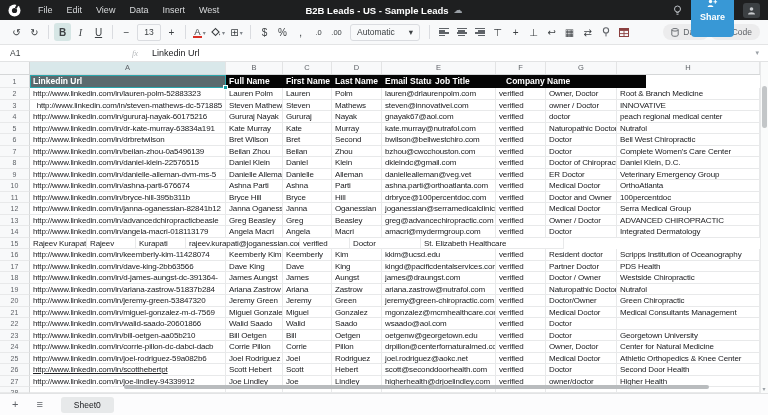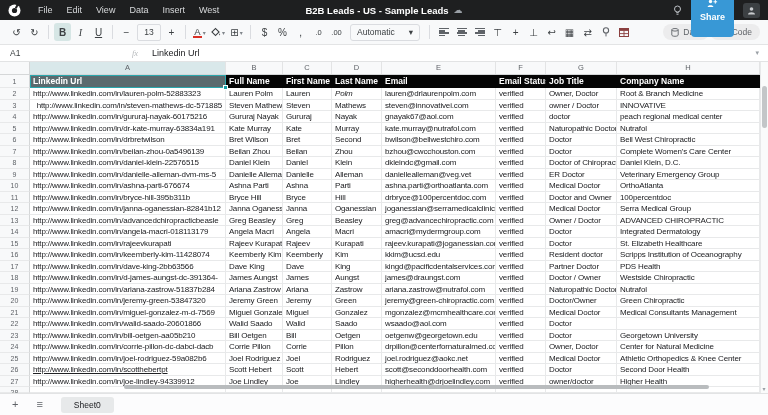--- a/index.html
+++ b/index.html
@@ -243,32 +243,31 @@
           <div class="colletter" style="width: 50px;">F</div>
           <div class="colletter" style="width: 71px;">G</div>
           <div class="colletter" style="width: 143px;">H</div>
         </div>
       <div class="row hdr" id="header-row">
           <div class="rownum" style="width: 30px;">1</div>
           <div class="hcell selected" style="width: 196px;">Linkedin Url<div class="handle"></div></div>
           <div class="hcell" style="width: 57px;">Full Name</div>
           <div class="hcell" style="width: 49px;">First Name</div>
           <div class="hcell" style="width: 50px;">Last Name</div>
-          <div class="hcell" style="width: 114px;">Email</div>
           <div class="hcell" style="width: 50px;">Email Status</div>
           <div class="hcell" style="width: 71px;">Job Title</div>
           <div class="hcell" style="width: 143px;">Company Name</div>
         </div>
       <div id="grid-rows">
           <div class="row">
             <div class="rownum" style="width: 30px;">2</div>
             <div class="dcell" style="width: 196px;">http://www.linkedin.com/in/lauren-polm-52883323</div>
             <div class="dcell" style="width: 57px;">Lauren Polm</div>
             <div class="dcell" style="width: 49px;">Lauren</div>
-            <div class="dcell" style="width: 50px; font-style: italic;">Polm</div>
+            <div class="dcell" style="width: 50px;">Polm</div>
             <div class="dcell" style="width: 114px;">lauren@drlaurenpolm.com</div>
             <div class="dcell" style="width: 50px;">verified</div>
             <div class="dcell" style="width: 71px;">Owner, Doctor</div>
             <div class="dcell" style="width: 143px;">Root &amp; Branch Medicine</div>
           </div>
           <div class="row">
             <div class="rownum" style="width: 30px;">3</div>
             <div class="dcell" style="width: 196px; text-align: right;">http://www.linkedin.com/in/steven-mathews-dc-571885</div>
             <div class="dcell" style="width: 57px;">Steven Mathews</div>
             <div class="dcell" style="width: 49px;">Steven</div>
@@ -394,21 +393,20 @@
             <div class="dcell" style="width: 57px;">Angela Macri</div>
             <div class="dcell" style="width: 49px;">Angela</div>
             <div class="dcell" style="width: 50px;">Macri</div>
             <div class="dcell" style="width: 114px;">amacri@mydermgroup.com</div>
             <div class="dcell" style="width: 50px;">verified</div>
             <div class="dcell" style="width: 71px;">Doctor</div>
             <div class="dcell" style="width: 143px;">Integrated Dermatology</div>
           </div>
           <div class="row">
             <div class="rownum" style="width: 30px;">15</div>
-            <div class="dcell" style="width: 196px;">http://www.linkedin.com/in/rajeevkurapati</div>
             <div class="dcell" style="width: 57px;">Rajeev Kurapati</div>
             <div class="dcell" style="width: 49px;">Rajeev</div>
             <div class="dcell" style="width: 50px;">Kurapati</div>
             <div class="dcell" style="width: 114px;">rajeev.kurapati@joganessian.com</div>
             <div class="dcell" style="width: 50px;">verified</div>
             <div class="dcell" style="width: 71px;">Doctor</div>
             <div class="dcell" style="width: 143px;">St. Elizabeth Healthcare</div>
           </div>
           <div class="row">
             <div class="rownum" style="width: 30px;">16</div>

